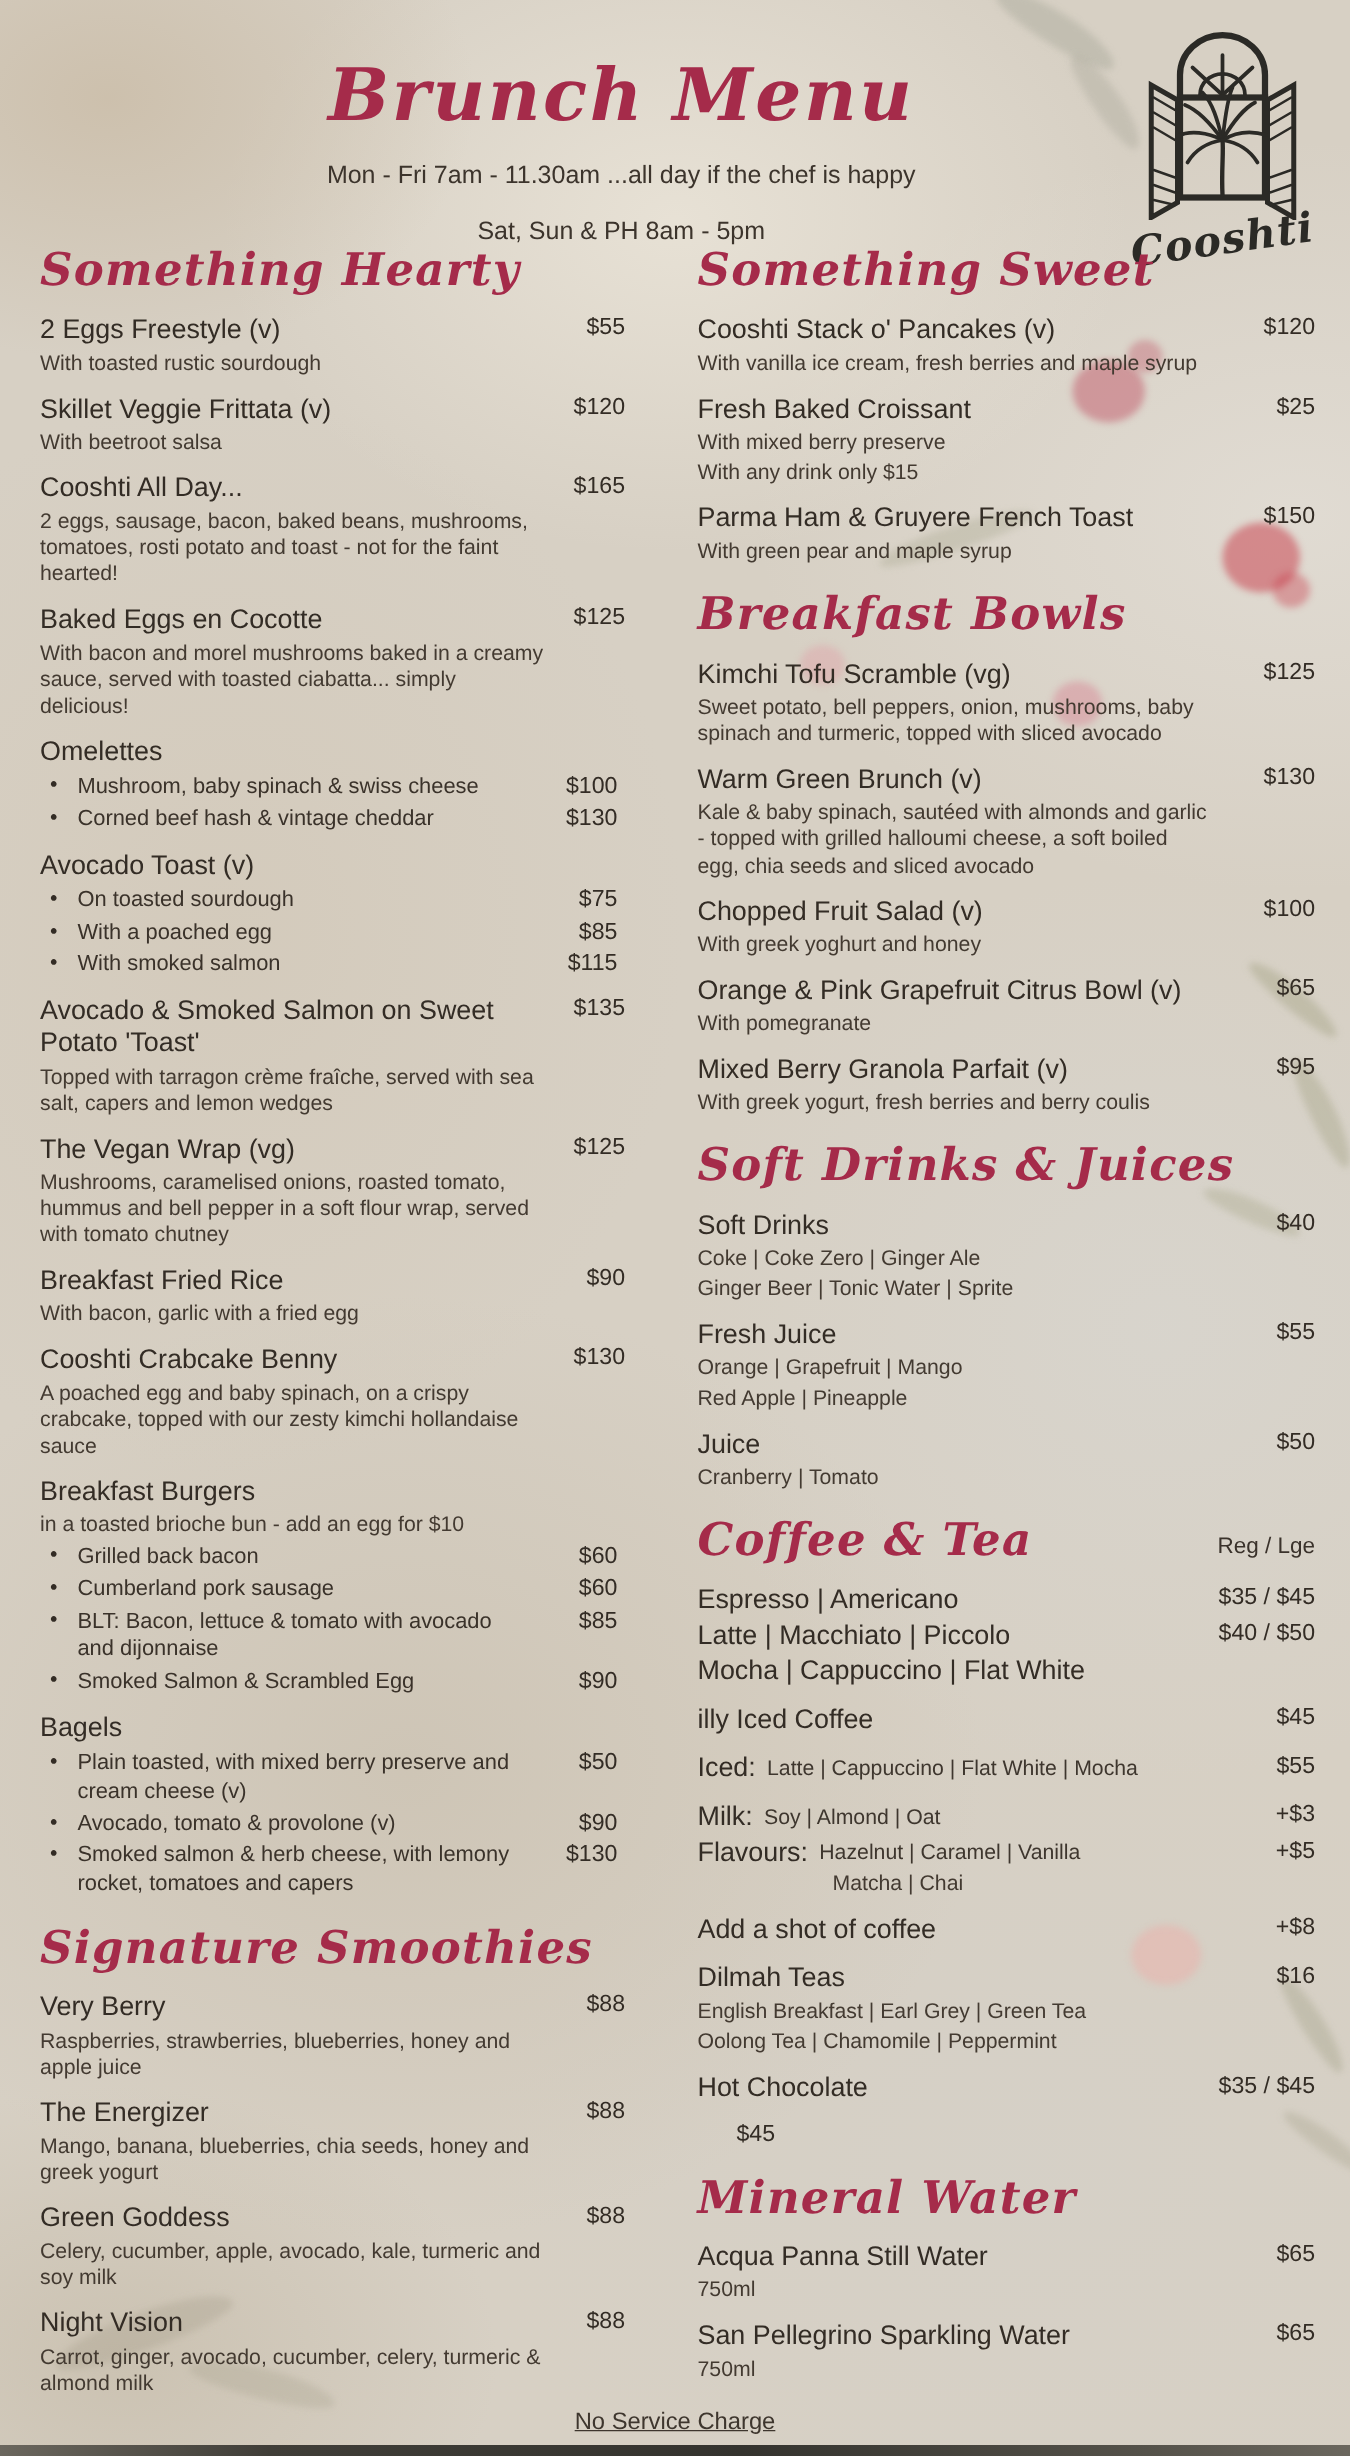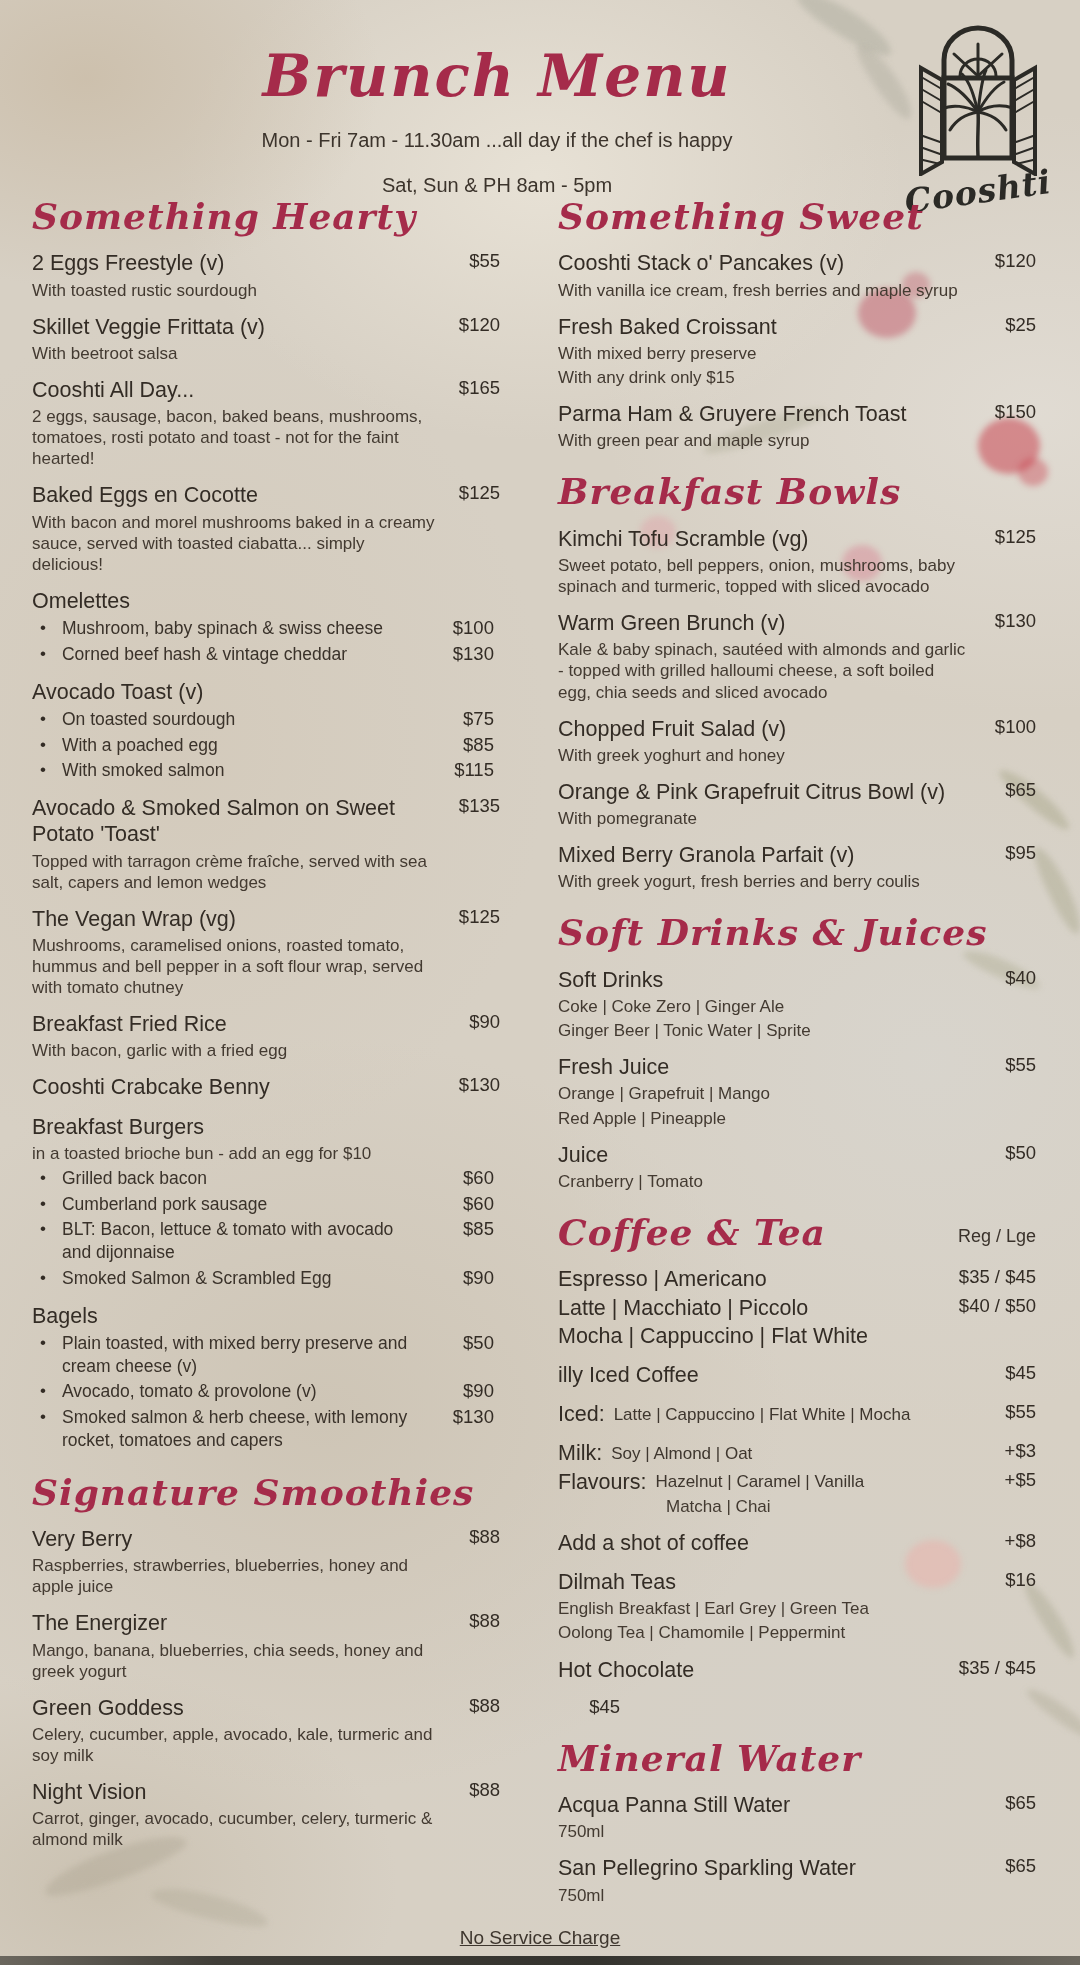--- a/index.html
+++ b/index.html
@@ -31,21 +31,21 @@
   .hours { font-size:20px; color:#3c342c; margin-top:16px; line-height:1.45; }
   .hours-wrap { margin-top:14px; }
 
   .logo { position:absolute; top:16px; right:22px; width:160px; text-align:center; color:#2b2a26; }
   .logo svg { display:block; margin:0 auto; }
   .logo-text {
     font-family:"DejaVu Serif", serif; font-style:italic; font-weight:700;
     font-size:33px; transform:rotate(-8deg); margin-top:-4px; letter-spacing:1px;
   }
 
-  .columns { position:absolute; top:196px; left:0; right:16px; display:flex; padding:0 28px 0 32px; gap:58px; }
+  .columns { position:absolute; top:196px; left:0; right:0; display:flex; padding:0 28px 0 32px; gap:58px; }
   .column { width:468px; flex:none; }
   .column:last-child { flex:1; }
 
   .menu-section { margin-top:20px; }
   .menu-section:first-child { margin-top:0; }
   .heading-row { display:flex; align-items:flex-end; justify-content:space-between; margin-bottom:6px; }
   .script-heading {
     margin:0; font-family:"DejaVu Serif", serif; font-style:italic; font-weight:700;
     font-size:36px; letter-spacing:1px; color:#a52b4a; line-height:1.15;
   }
@@ -256,20 +256,21 @@
             </div>
             <div class="desc">With bacon, garlic with a fried egg</div>
           </div>
           <div class="menu-item">
             <div class="item-row">
               <div class="item-left">
                 <span class="item-name">Cooshti Crabcake Benny</span>
               </div>
               <span class="item-price">$130</span>
             </div>
+            <div class="desc">A poached egg and baby spinach, on a crispy crabcake, topped with our zesty kimchi hollandaise sauce</div>
           </div>
           <div class="menu-item">
             <div class="item-row">
               <div class="item-left">
                 <span class="item-name">Breakfast Burgers</span>
               </div>
             </div>
             <div class="desc">in a toasted brioche bun - add an egg for $10</div>
             <div class="bullet-row">
               <span class="bullet-text">Grilled back bacon</span>

